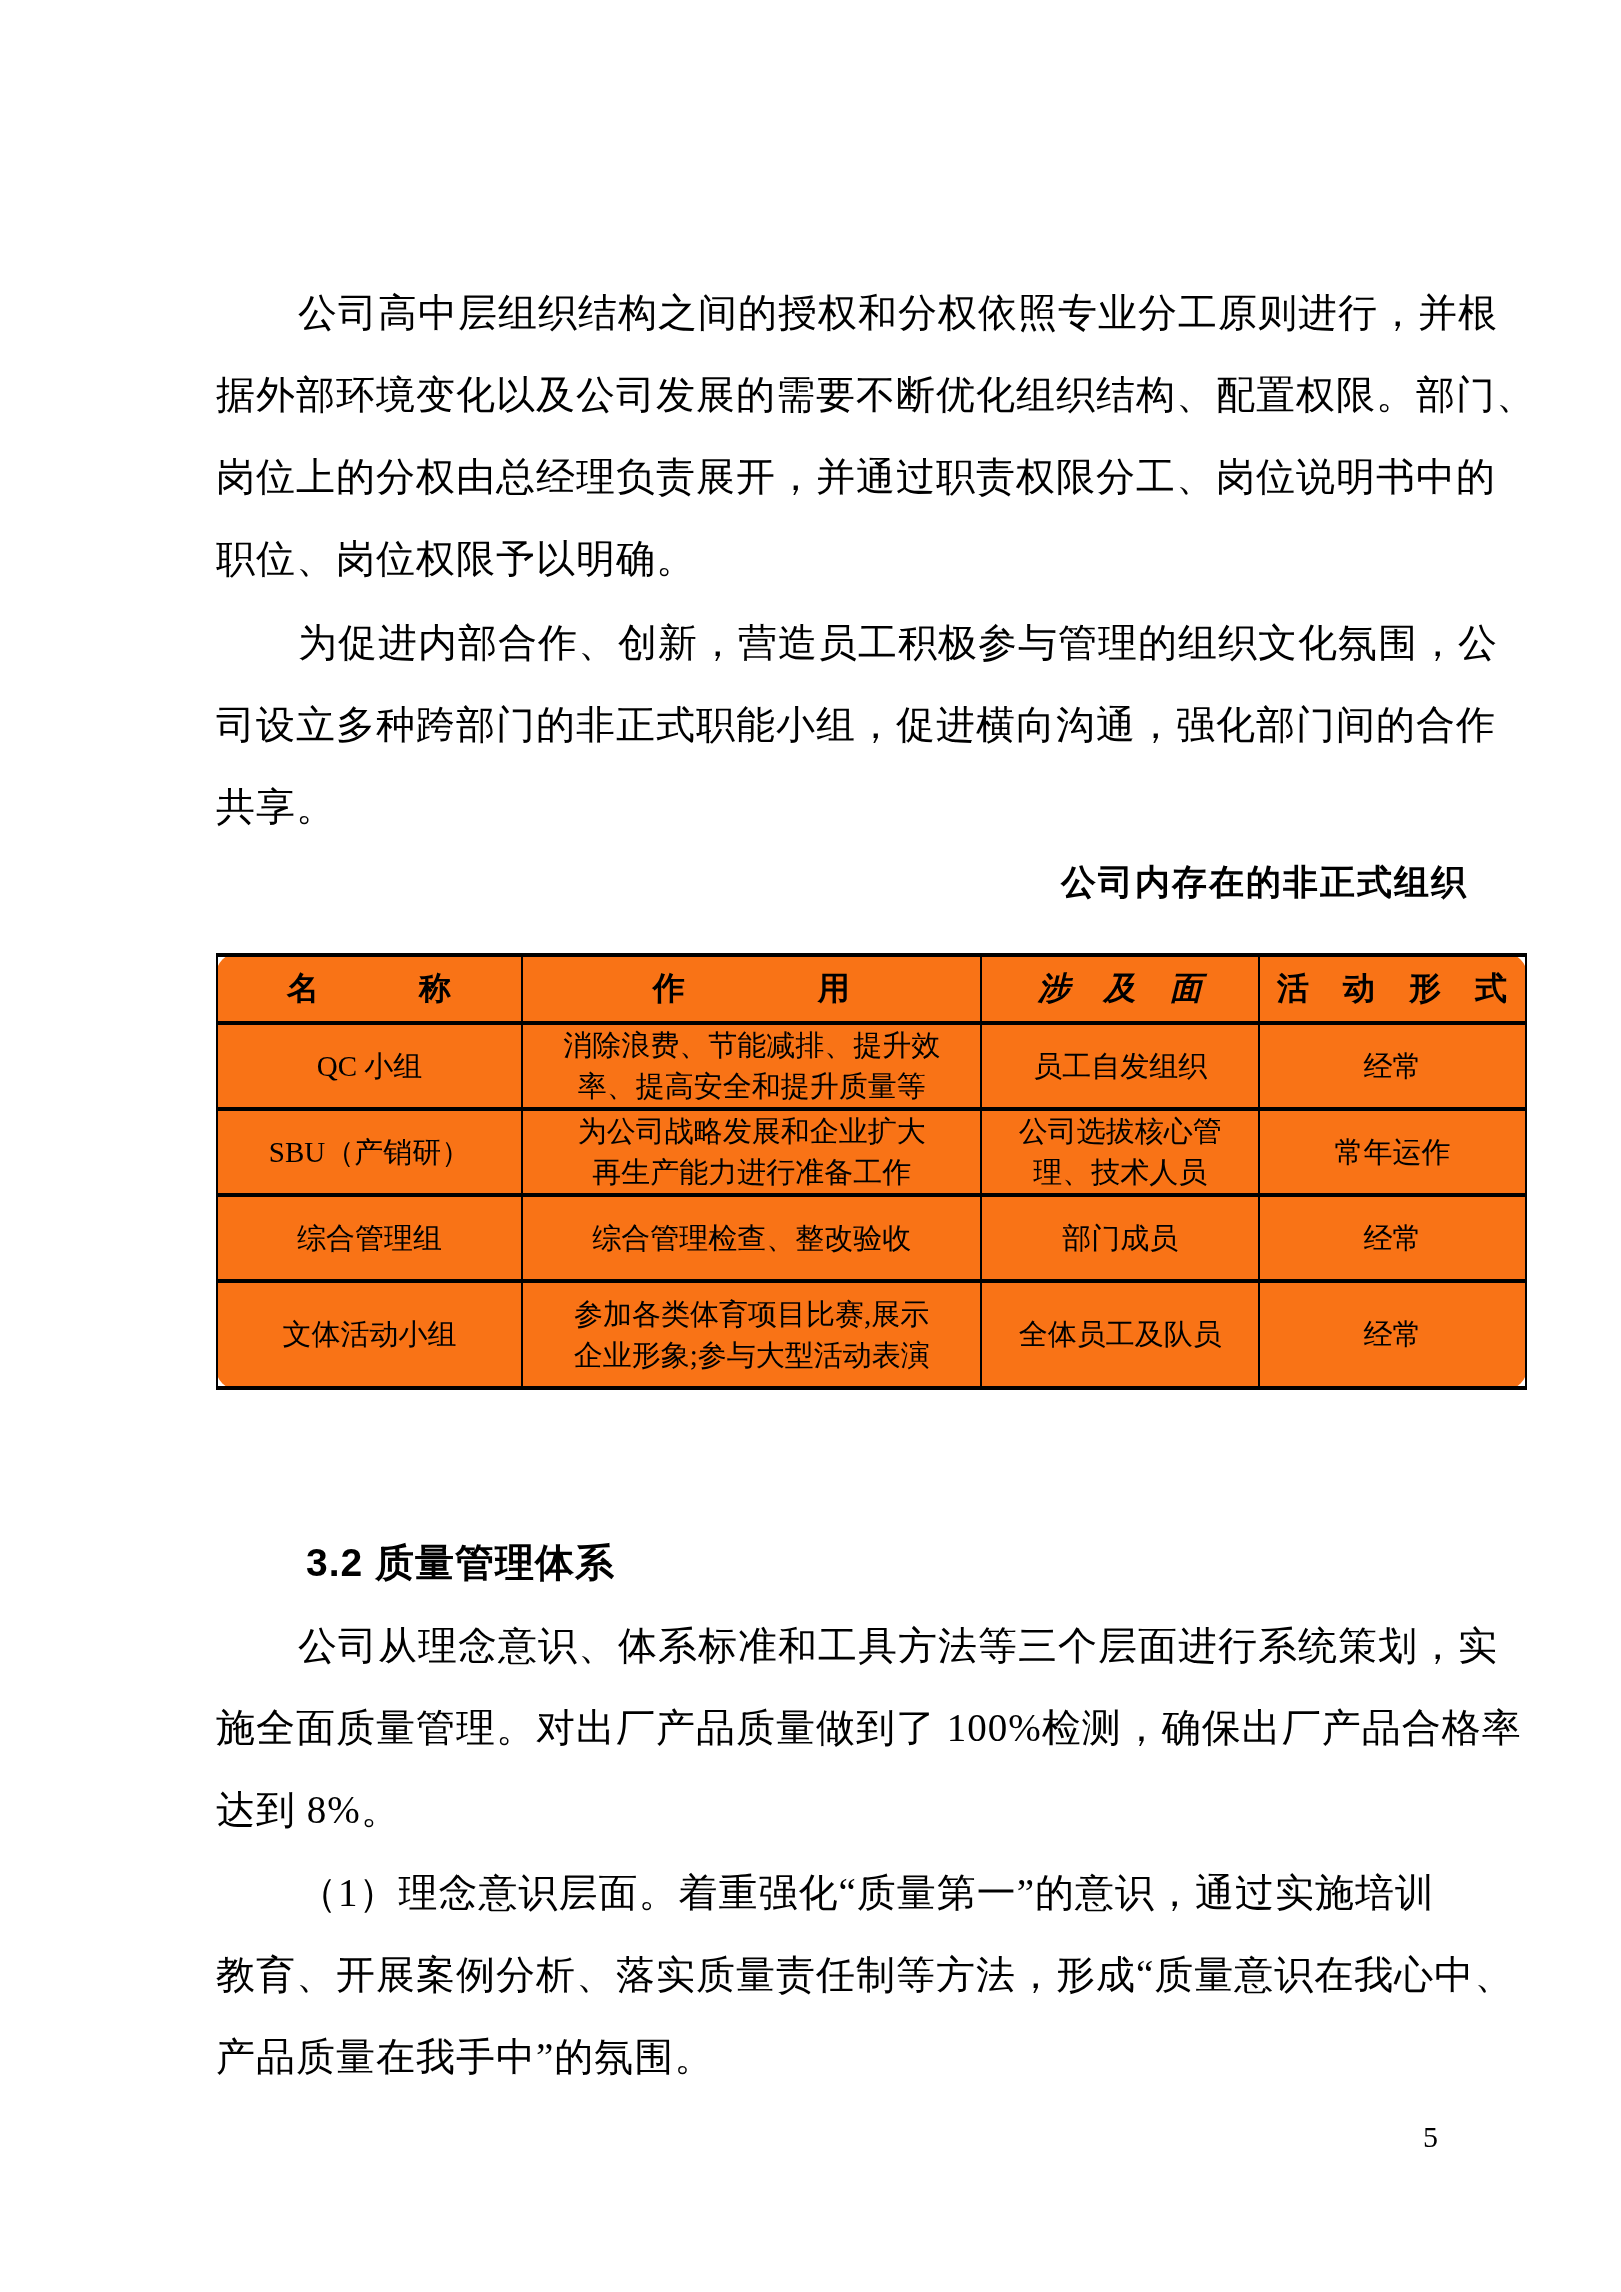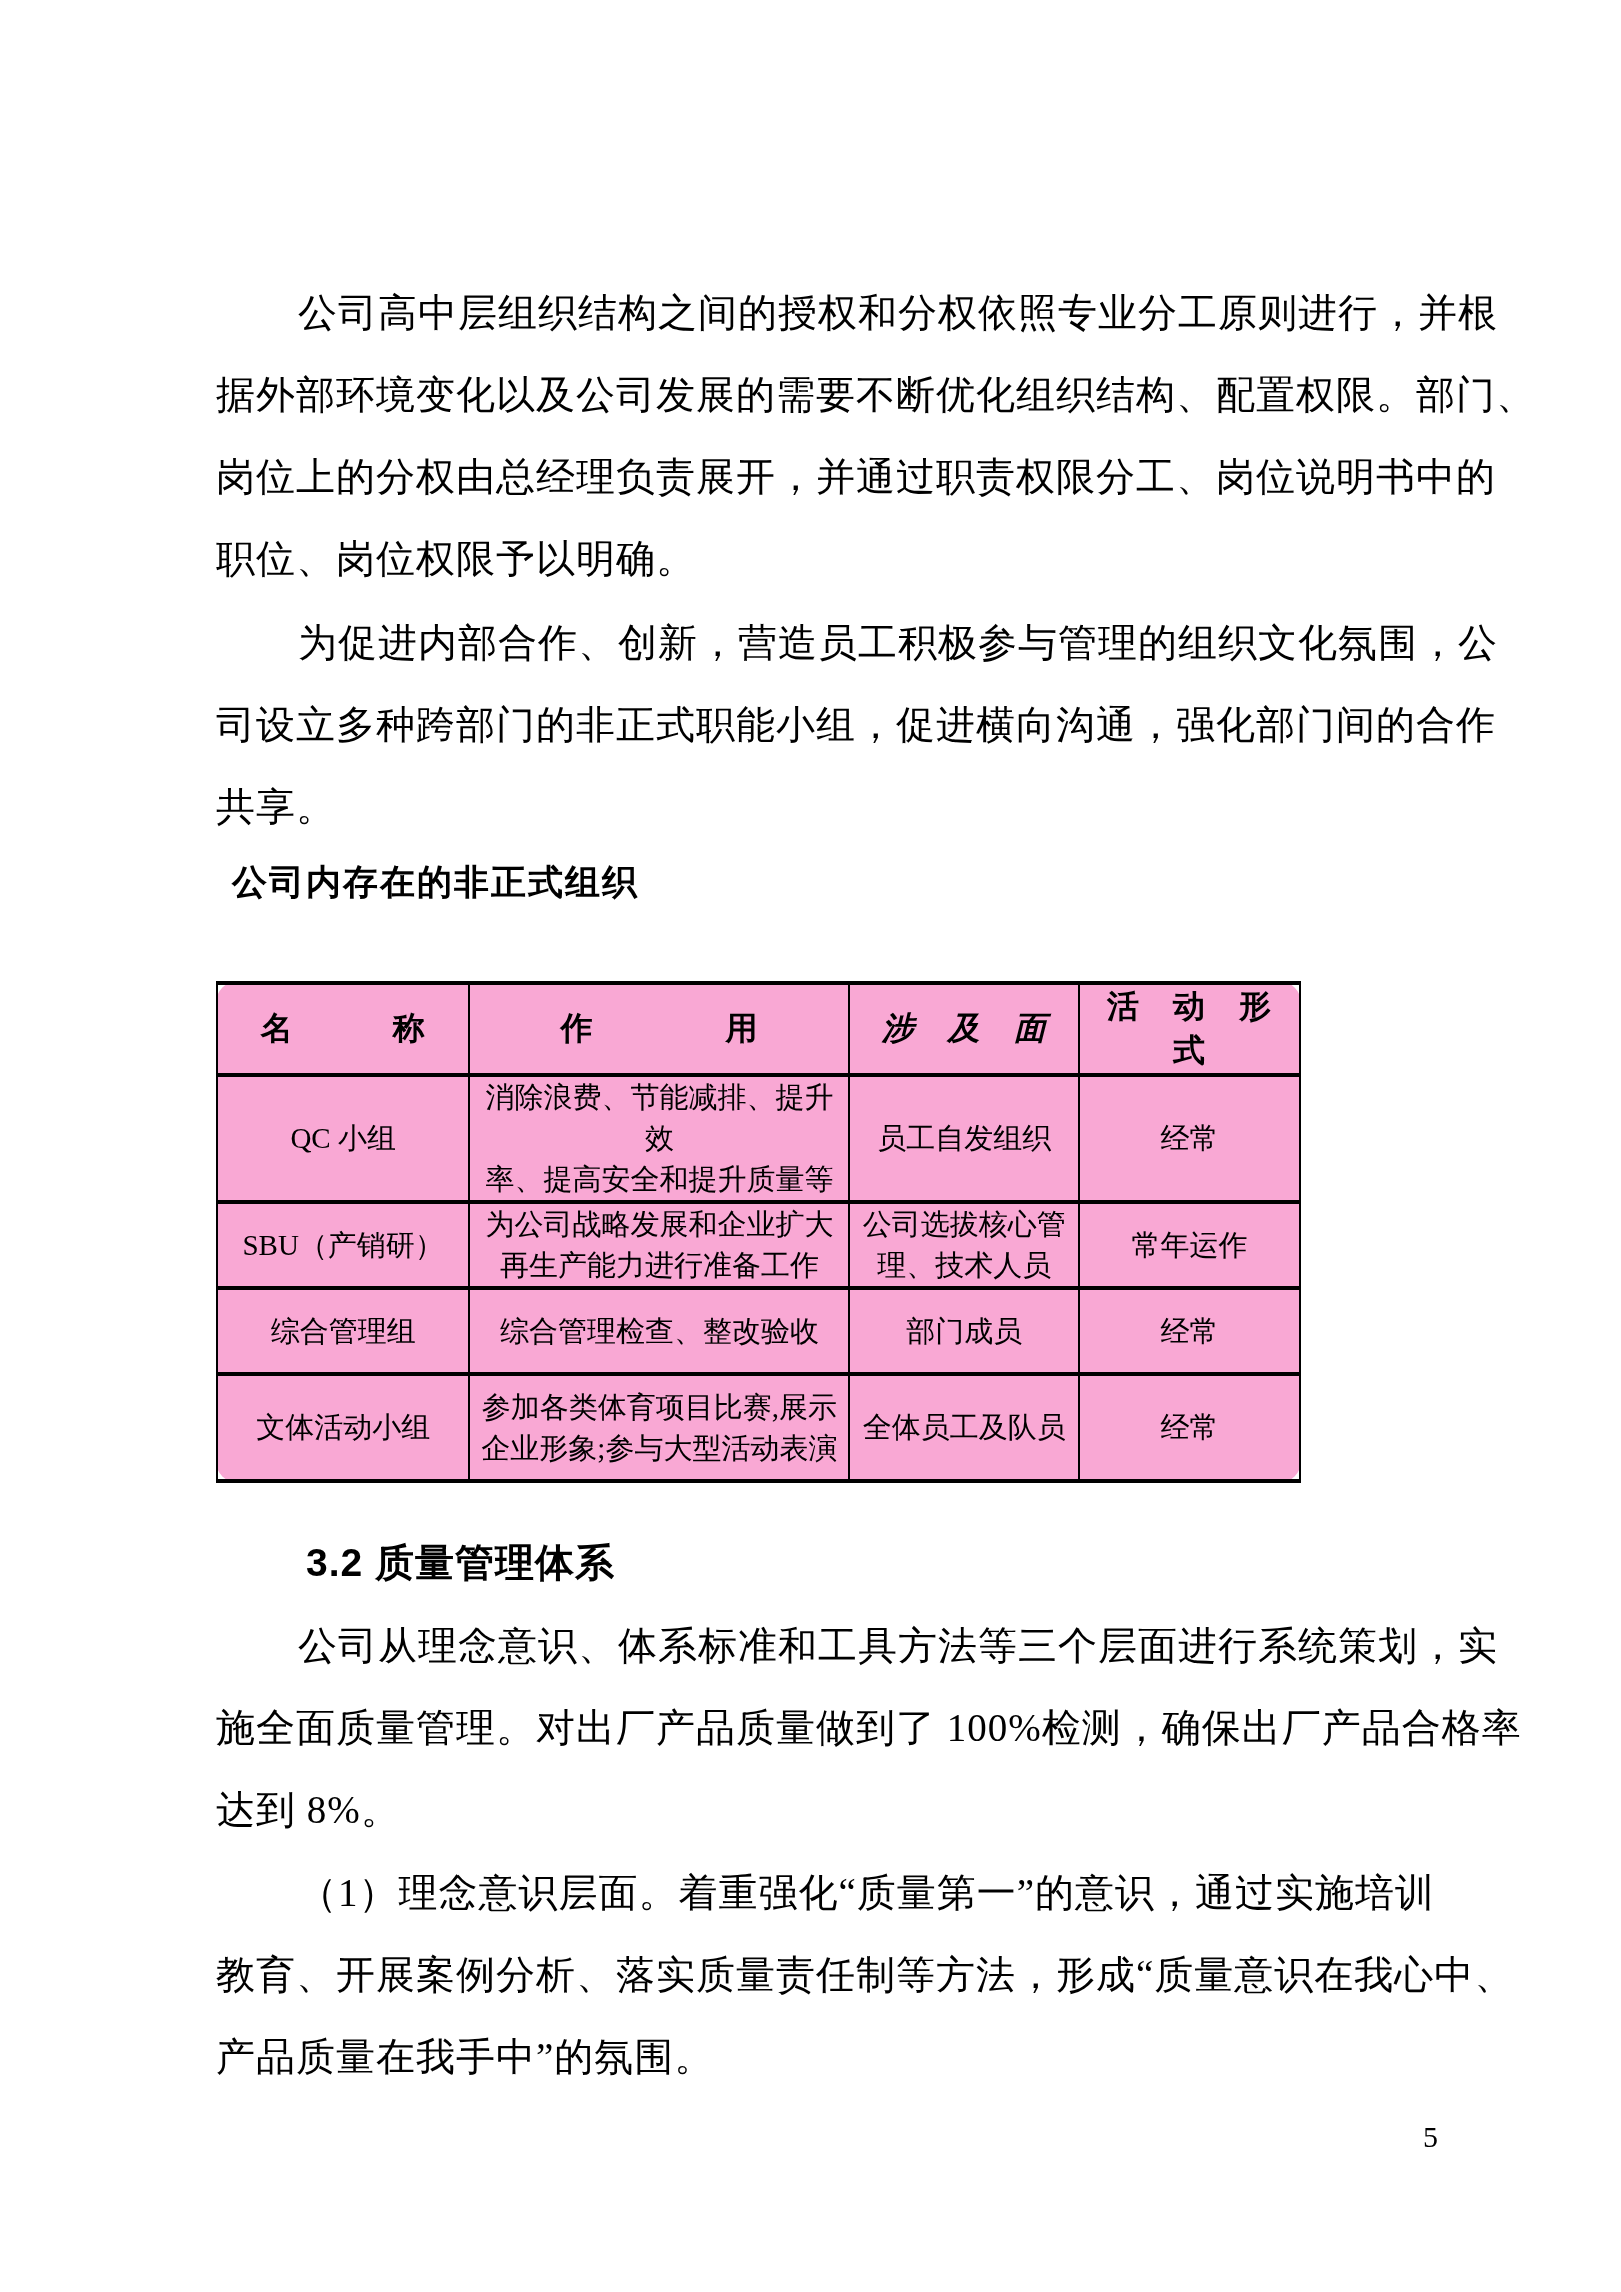--- a/index.html
+++ b/index.html
@@ -28,38 +28,37 @@
     letter-spacing: 1px;
   }
   .line.indent { padding-left: 82px; }
   .p1 { top: 272px; }
   .p2 { top: 602px; }
   .p3 { top: 1605px; }
   .p4 { top: 1852px; }
 
   .table-title {
     position: absolute;
-    left: 232px; top: 841px;
+    left: 211px; top: 841px;
     width: 1257px; height: 82px;
     line-height: 82px;
-    text-align: left;
+    text-align: right;
     font-size: 35px;
     font-weight: 700;
     font-family: "Liberation Sans", "DejaVu Sans", sans-serif;
     letter-spacing: 2px;
   }
 
   table.org-table {
     position: absolute;
     left: 216px; top: 953px;
-    width: 1085px;
+    width: 1311px;
     border-collapse: collapse;
     table-layout: fixed;
-    background: #f9a8d4;
-    margin-top: 28px;
+    background: #f97316;
   }
   table.org-table th, table.org-table td {
     border-left: 2.9px solid #000;
     border-right: 2.9px solid #000;
     border-top: 4.9px solid #000;
     border-bottom: 4.9px solid #000;
     text-align: center;
     vertical-align: middle;
     white-space: pre-line;
     padding: 0 5.9px;

